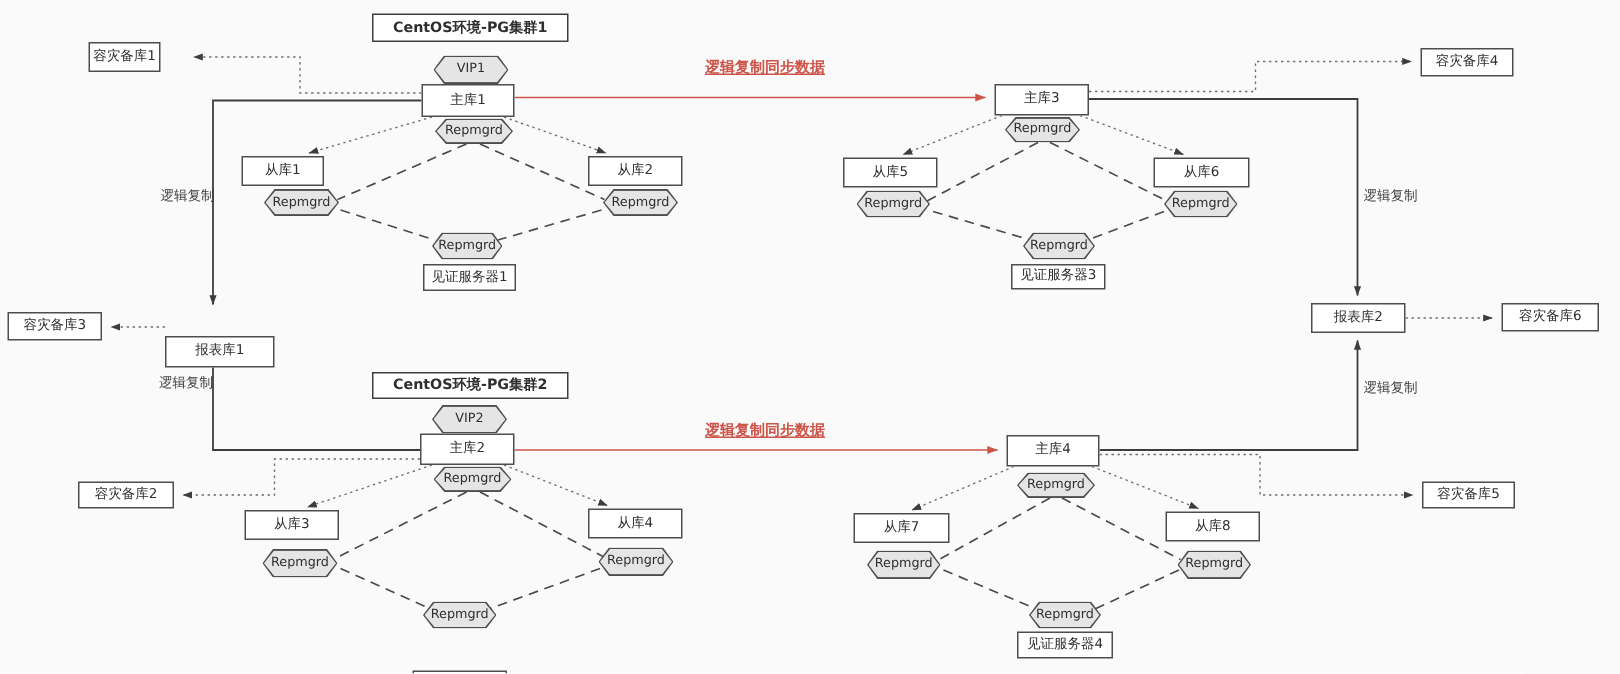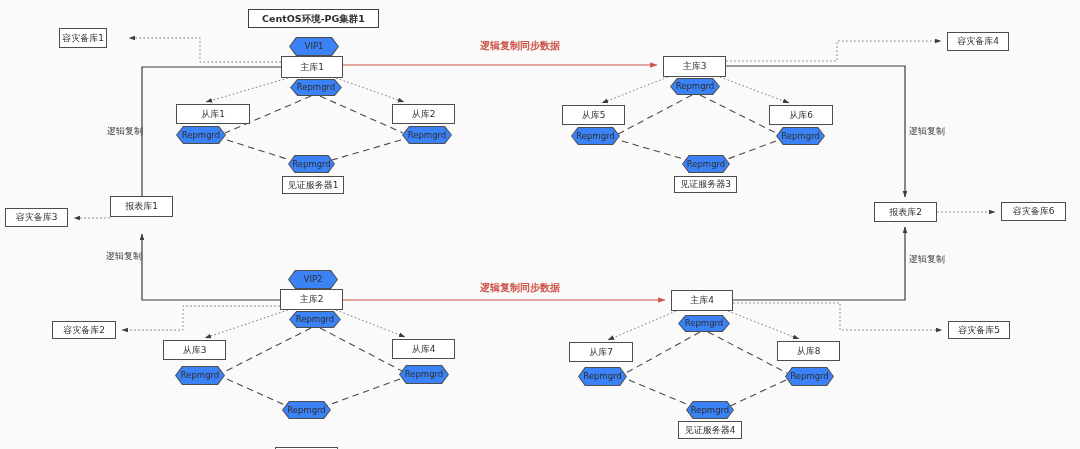--- a/index.html
+++ b/index.html
@@ -16,28 +16,28 @@
     display:flex; align-items:center; justify-content:center;
     font-size:9px; color:#2e2e2e; white-space:nowrap; line-height:1;
   }
   .title { font-weight:bold; font-size:9.5px; border-color:#3e3e3e; }
   .hex { position:absolute; }
   .hex .hx-bg {
     position:absolute; left:0; top:0; right:0; bottom:0; background:#4d4d4d;
     clip-path:polygon(14% 0,86% 0,100% 50%,86% 100%,14% 100%,0 50%);
   }
   .hex .hx-in {
-    position:absolute; left:1px; top:1px; right:1px; bottom:1px; background:#3b82f6;
+    position:absolute; left:1px; top:1px; right:1px; bottom:1px; background:#e5e5e5;
     clip-path:polygon(14% 0,86% 0,100% 50%,86% 100%,14% 100%,0 50%);
     display:flex; align-items:center; justify-content:center;
     font-size:8.5px; color:#2e2e2e; white-space:nowrap; line-height:1;
   }
   .elabel { position:absolute; font-size:9px; color:#3d3d3d; white-space:nowrap; line-height:1; }
   .rlabel { position:absolute; font-size:10px; font-weight:bold; color:var(--red,#cd5448);
-            width:90px; text-align:right; white-space:nowrap; line-height:1; }
+            width:90px; text-align:left; white-space:nowrap; line-height:1;text-decoration:underline; }
   path.s { stroke:#3d3d3d; stroke-width:1.2; fill:none; }
   path.d { stroke:#6e6e6e; stroke-width:.9; fill:none; stroke-dasharray:1.6 2.4; }
   path.h { stroke:#4a4a4a; stroke-width:1.1; fill:none; stroke-dasharray:6.5 4.5; }
   path.r { stroke:var(--red,#cd5448); stroke-width:1.1; fill:none; }
   .mk-black { fill:#3d3d3d; }
   .mk-red { fill:var(--red,#cd5448); }
 </style>
 </head>
 <body>
 
@@ -92,20 +92,21 @@
     <path class="h" d="M227,379 L287,406"></path>
     <path class="h" d="M400,379 L326,406"></path>
 
     <path class="h" d="M700,332 L626,373"></path>
     <path class="h" d="M708,332 L787,373"></path>
     <path class="h" d="M629,380 L691,406"></path>
     <path class="h" d="M786,380 L730,406"></path>
   </svg>
 
   <div class="box title" style="left:248px;top:9px;width:131px;height:19px">CentOS环境-PG集群1</div>
+  <div class="box title" style="left:248px;top:248px;width:131px;height:18px">CentOS环境-PG集群2</div>
 
   <div class="hex" style="left:289px;top:37px;width:50px;height:19px">
     <div class="hx-bg"></div>
     <div class="hx-in">VIP1</div>
   </div>
   <div class="hex" style="left:288px;top:270px;width:50px;height:19px">
     <div class="hx-bg"></div>
     <div class="hx-in">VIP2</div>
   </div>
 
@@ -124,21 +125,21 @@
   </div>
   <div class="hex" style="left:289px;top:311px;width:52px;height:17px">
     <div class="hx-bg"></div>
     <div class="hx-in">Repmgrd</div>
   </div>
   <div class="hex" style="left:678px;top:315px;width:52px;height:17px">
     <div class="hx-bg"></div>
     <div class="hx-in">Repmgrd</div>
   </div>
 
-  <div class="box" style="left:176px;top:104px;width:74px;height:20px">从库1</div>
+  <div class="box" style="left:161px;top:104px;width:55px;height:20px">从库1</div>
   <div class="box" style="left:392px;top:104px;width:63px;height:20px">从库2</div>
   <div class="box" style="left:562px;top:105px;width:63px;height:20px">从库5</div>
   <div class="box" style="left:769px;top:105px;width:64px;height:20px">从库6</div>
   <div class="box" style="left:163px;top:340px;width:63px;height:20px">从库3</div>
   <div class="box" style="left:392px;top:339px;width:63px;height:20px">从库4</div>
   <div class="box" style="left:569px;top:342px;width:64px;height:20px">从库7</div>
   <div class="box" style="left:777px;top:341px;width:63px;height:20px">从库8</div>
 
   <div class="hex" style="left:176px;top:126px;width:50px;height:18px">
     <div class="hx-bg"></div>
@@ -195,21 +196,21 @@
   <div class="box" style="left:275px;top:447px;width:63px;height:18px">见证服务器2</div>
   <div class="box" style="left:678px;top:421px;width:64px;height:18px">见证服务器4</div>
 
   <div class="box" style="left:59px;top:28px;width:48px;height:20px">容灾备库1</div>
   <div class="box" style="left:52px;top:321px;width:64px;height:18px">容灾备库2</div>
   <div class="box" style="left:5px;top:208px;width:63px;height:19px">容灾备库3</div>
   <div class="box" style="left:947px;top:32px;width:62px;height:19px">容灾备库4</div>
   <div class="box" style="left:948px;top:321px;width:62px;height:18px">容灾备库5</div>
   <div class="box" style="left:1001px;top:202px;width:65px;height:19px">容灾备库6</div>
 
-  <div class="box" style="left:110px;top:196px;width:63px;height:21px">报表库1</div>
+  <div class="box" style="left:110px;top:224px;width:73px;height:21px">报表库1</div>
   <div class="box" style="left:874px;top:202px;width:63px;height:20px">报表库2</div>
 
   <div class="elabel" style="left:107px;top:127px">逻辑复制</div>
   <div class="elabel" style="left:106px;top:252px">逻辑复制</div>
   <div class="elabel" style="left:909px;top:127px">逻辑复制</div>
   <div class="elabel" style="left:909px;top:255px">逻辑复制</div>
   <div class="rlabel" style="left:470px;top:41px">逻辑复制同步数据</div>
   <div class="rlabel" style="left:470px;top:283px">逻辑复制同步数据</div>
 
 </div>

